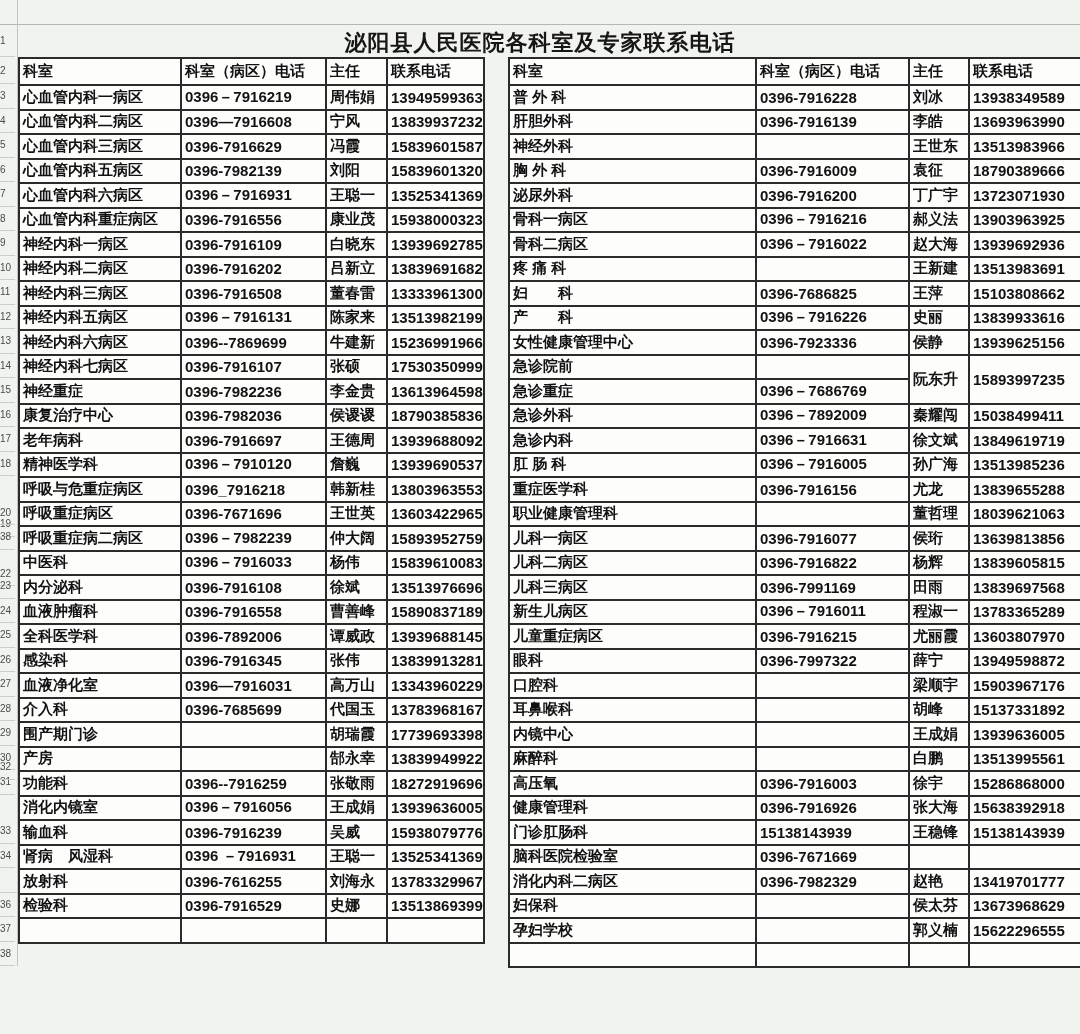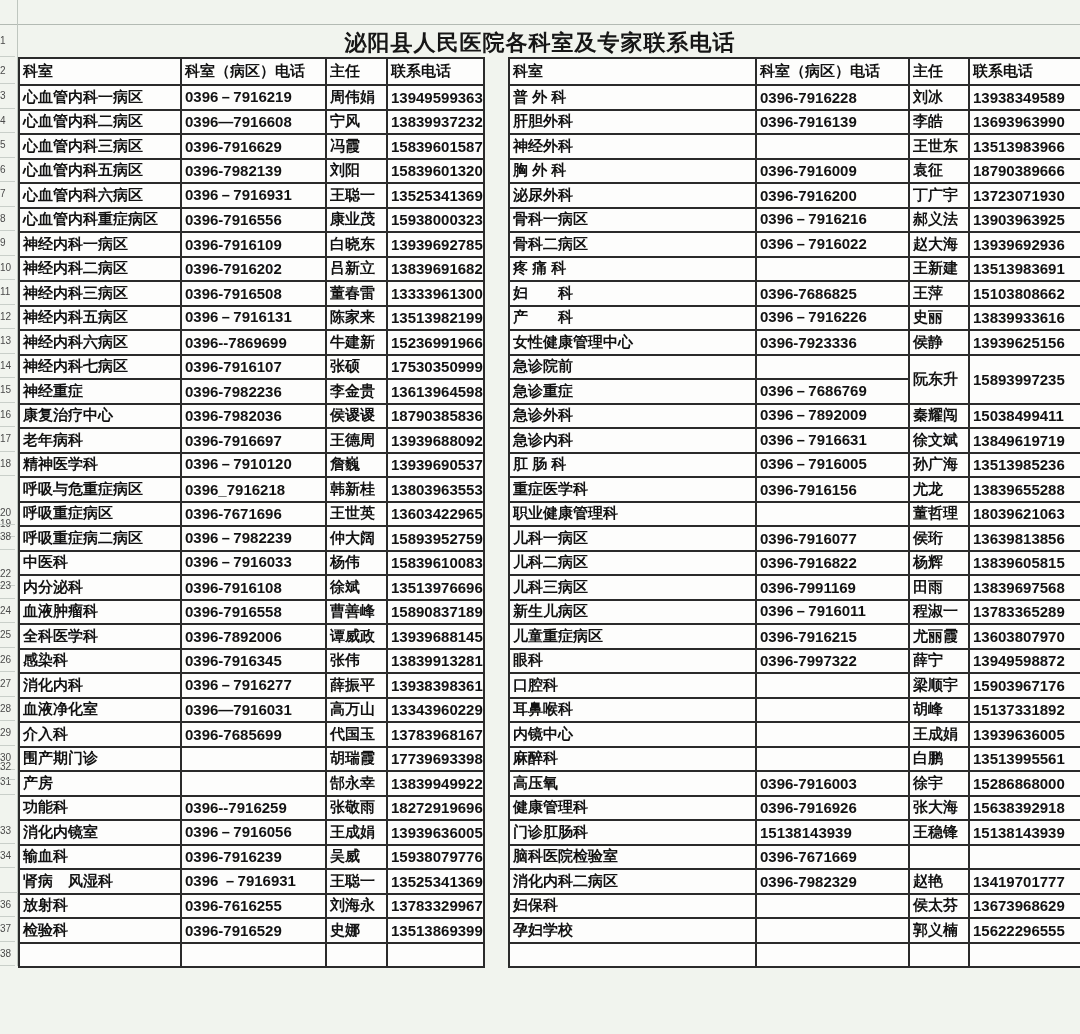--- a/index.html
+++ b/index.html
@@ -242,26 +242,20 @@
           <td class="num">谭威政</td>
           <td class="num">13939688145</td>
         </tr>
         <tr>
           <td>感染科</td>
           <td class="num">0396-7916345</td>
           <td class="num">张伟</td>
           <td class="num">13839913281</td>
         </tr>
         <tr>
-          <td>消化内科</td>
-          <td class="num">0396－7916277</td>
-          <td class="num">薛振平</td>
-          <td class="num">13938398361</td>
-        </tr>
-        <tr>
           <td>血液净化室</td>
           <td class="num">0396—7916031</td>
           <td class="num">高万山</td>
           <td class="num">13343960229</td>
         </tr>
         <tr>
           <td>介入科</td>
           <td class="num">0396-7685699</td>
           <td class="num">代国玉</td>
           <td class="num">13783968167</td>

